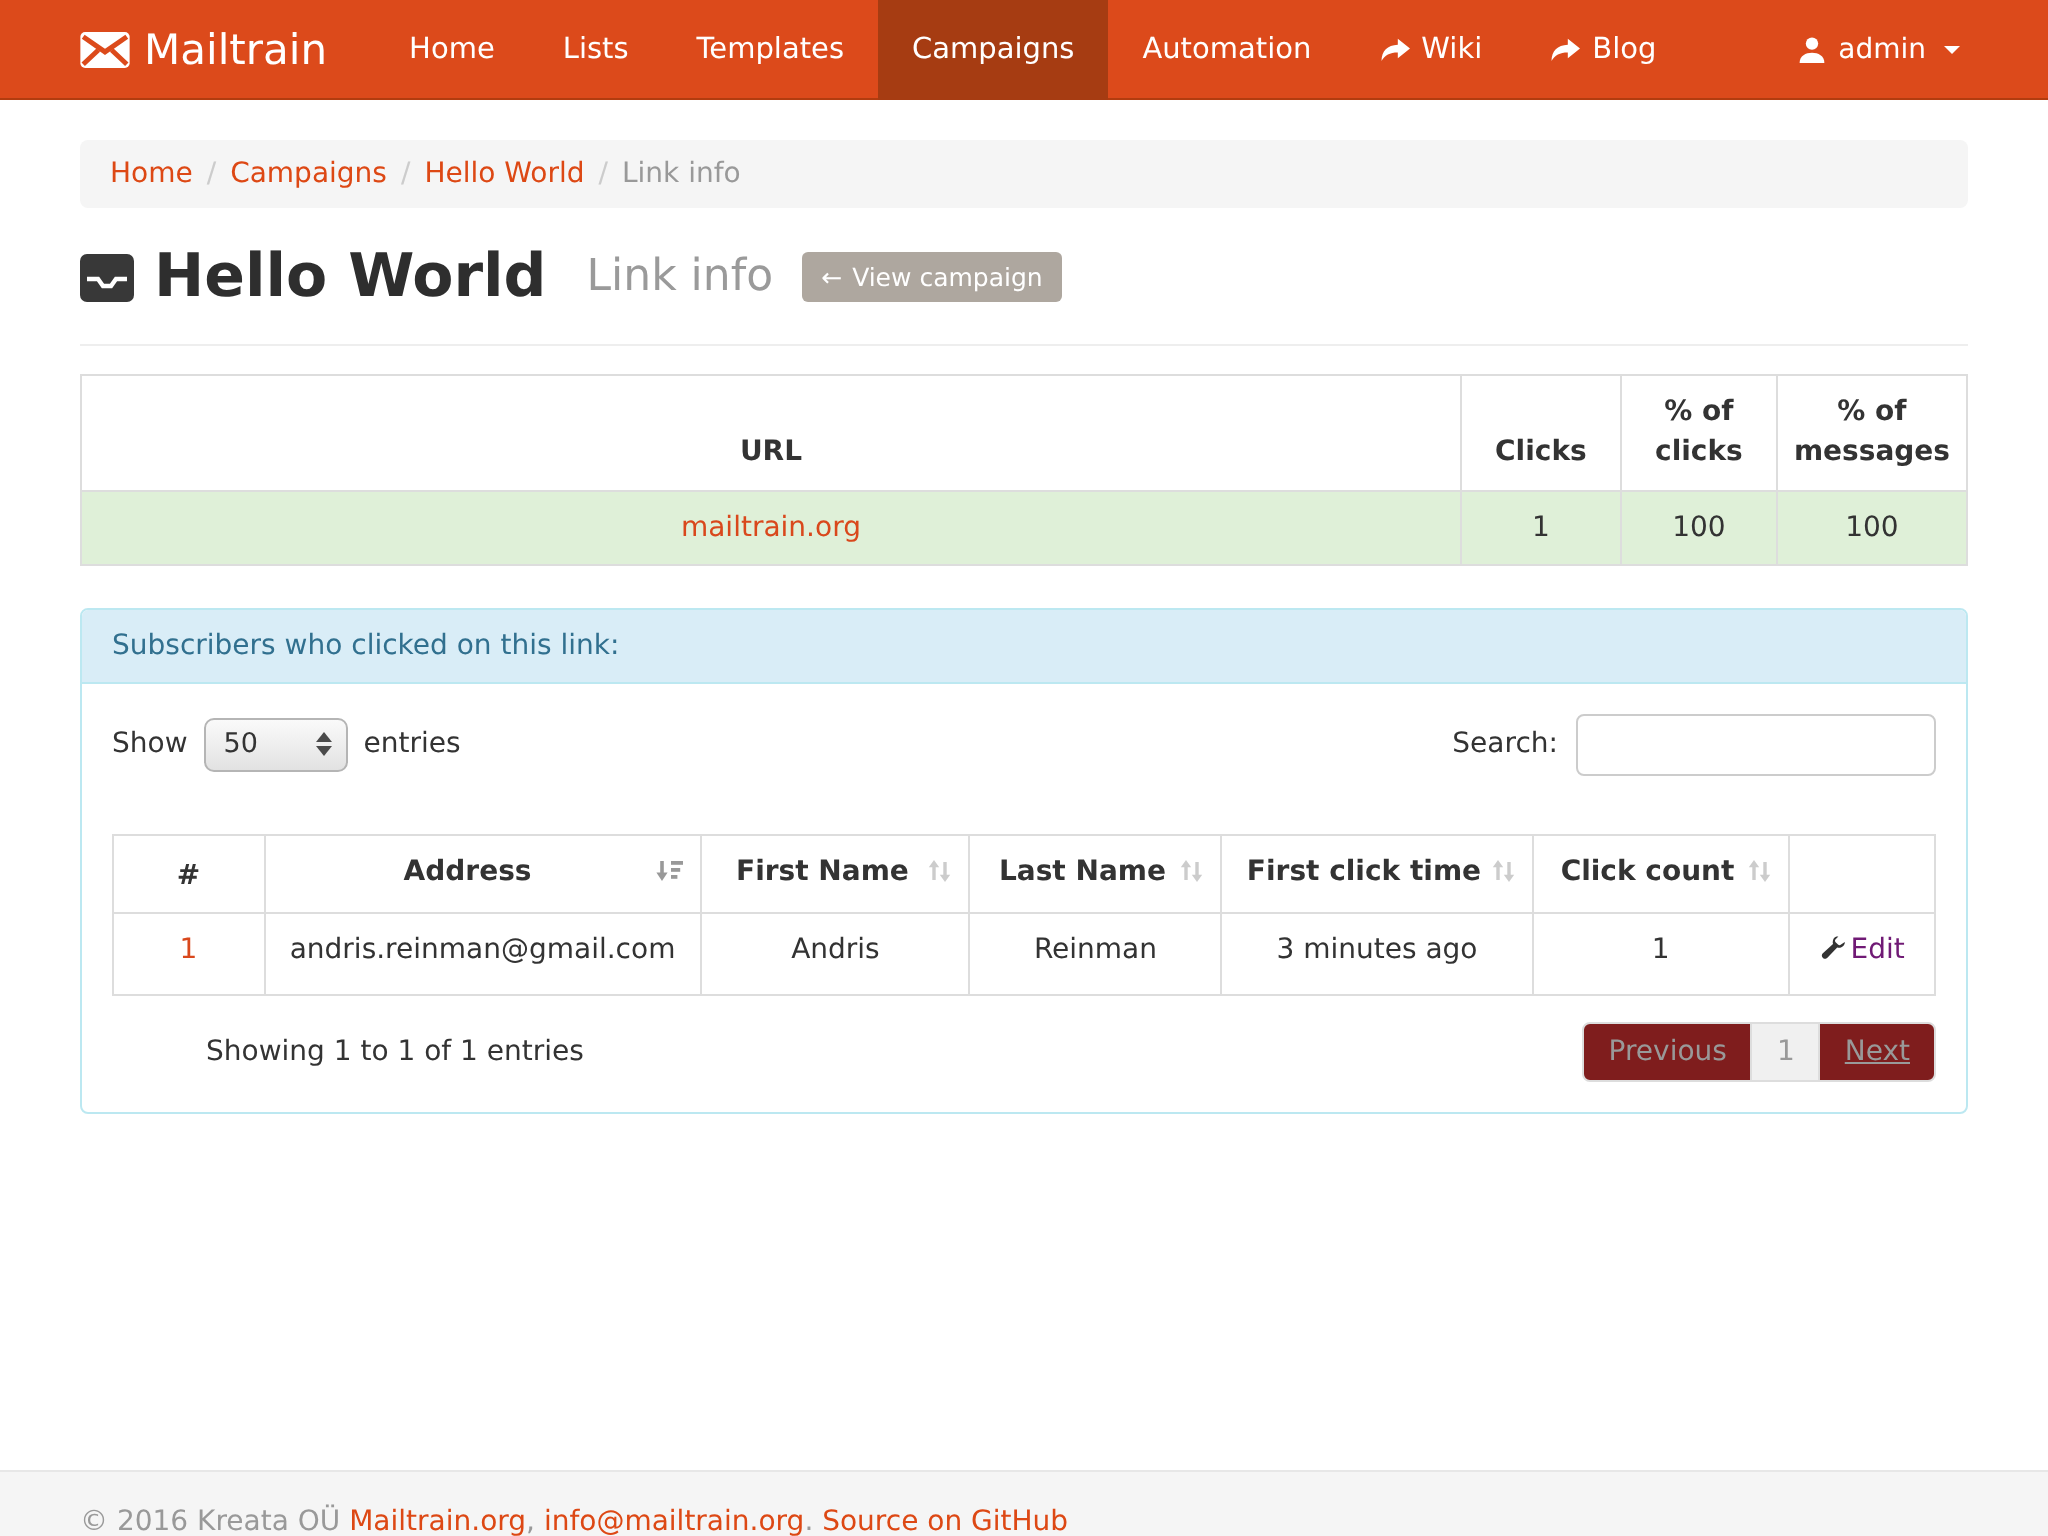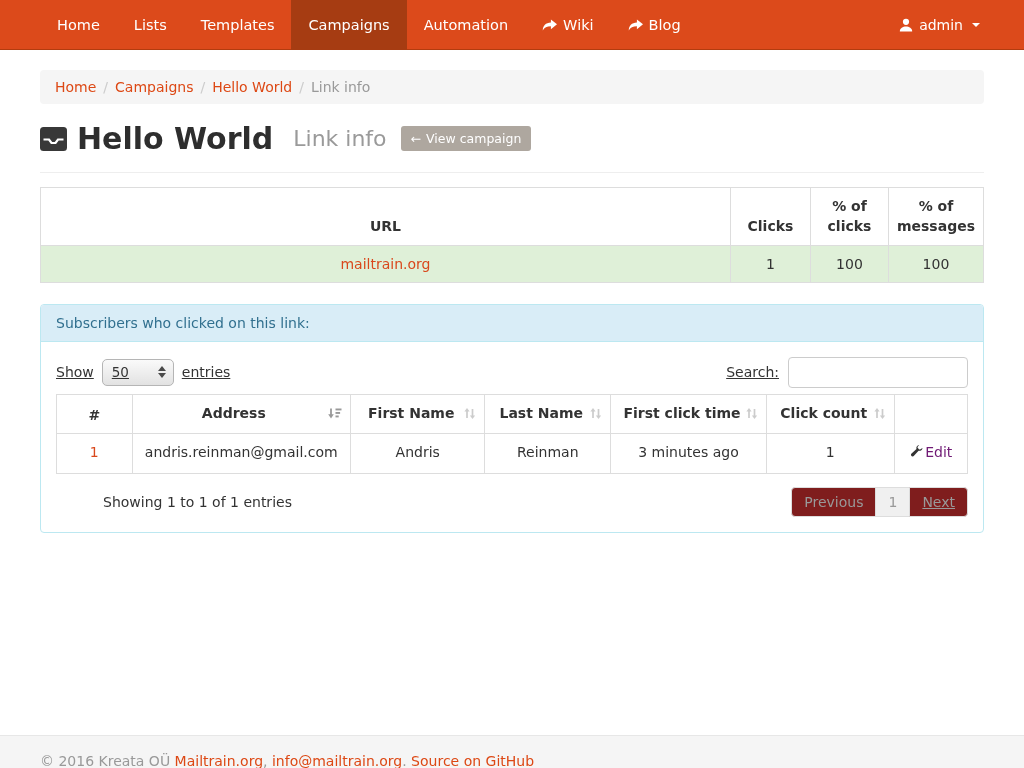--- a/index.html
+++ b/index.html
@@ -76,21 +76,21 @@
   a.content-link { color: #d9481c; }
 
   
   .panel { margin-top: 21px; border: 1px solid #bce8f1; border-radius: 4px; }
   .panel-heading {
     background: #d9edf7; color: #31708f; padding: 10px 15px;
     border-bottom: 1px solid #bce8f1; border-radius: 3px 3px 0 0; font-size: 14px;
   }
   .panel-body { padding: 15px; }
 
-  .table-controls { display: flex; justify-content: space-between; align-items: center; margin-bottom: 6px; text-decoration: underline; }
+  .table-controls { display: flex; justify-content: space-between; align-items: center; margin-bottom: 29px; }
   .length-control { display: flex; align-items: center; gap: 8px; }
   .select-box {
     display: inline-flex; align-items: center; justify-content: space-between;
     width: 72px; height: 27px; padding: 0 7px 0 9px;
     border: 1px solid #b5b5b5; border-radius: 5px;
     background: linear-gradient(#fafafa, #e2e2e2); cursor: pointer; font-size: 13.5px;
   }
   .spinners { display: flex; flex-direction: column; gap: 2px; align-items: center; }
   .spin-up { width: 0; height: 0; border-left: 4px solid transparent; border-right: 4px solid transparent; border-bottom: 5px solid #4a4a4a; }
   .spin-down { width: 0; height: 0; border-left: 4px solid transparent; border-right: 4px solid transparent; border-top: 5px solid #4a4a4a; }
@@ -128,20 +128,30 @@
     height: 53px; background: #f5f5f5; border-top: 1px solid #e7e7e7;
     padding-top: 17px; color: #999;
   }
   .footer a { color: #dd4814; }
 </style>
 </head>
 <body>
 
 <nav class="navbar">
   <div class="container">
+    <div class="brand">
+      <span style="display:flex;">
+        <svg width="25" height="18" viewBox="0 0 26 19">
+          <rect x="0" y="0" width="26" height="19" rx="2.5" fill="#fff"></rect>
+          <path d="M1.5 2.5 L13 10.5 L24.5 2.5" stroke="#dc4a1b" stroke-width="2.6" fill="none"></path>
+          <path d="M1.5 17 L9.5 9.5 M24.5 17 L16.5 9.5" stroke="#dc4a1b" stroke-width="2.6" fill="none"></path>
+        </svg>
+      </span>
+      <span>Mailtrain</span>
+    </div>
     <div class="nav">
       <div class="nav-item">
           <span>Home</span>
         </div>
       <div class="nav-item">
           <span>Lists</span>
         </div>
       <div class="nav-item">
           <span>Templates</span>
         </div>

